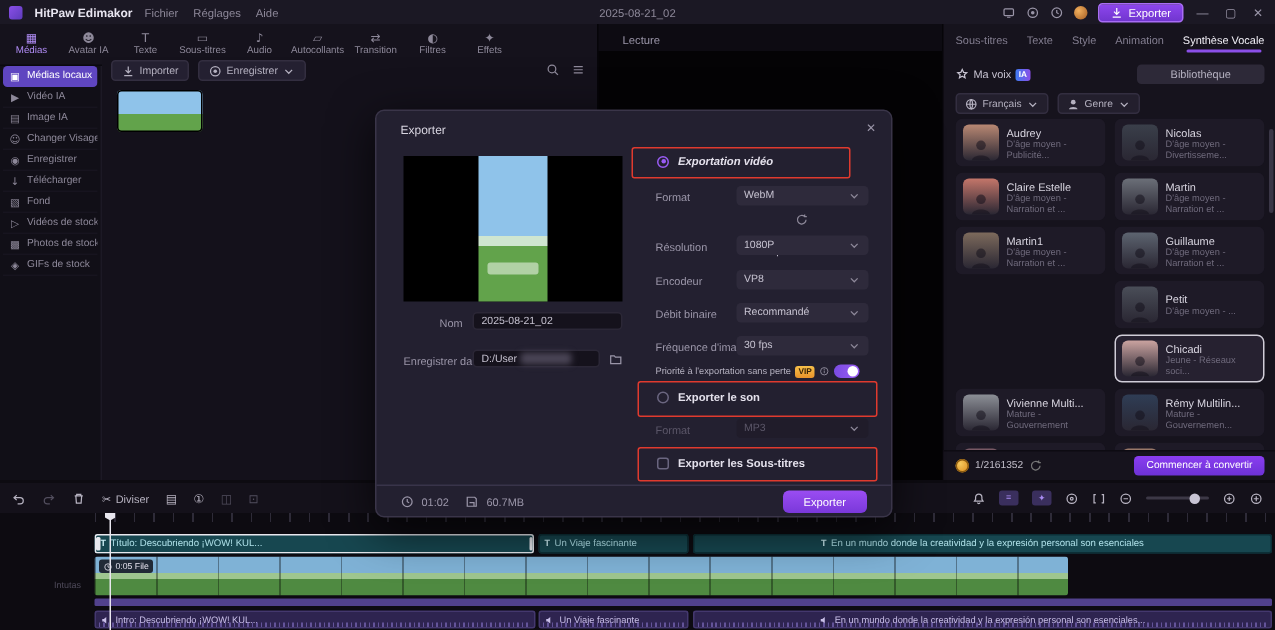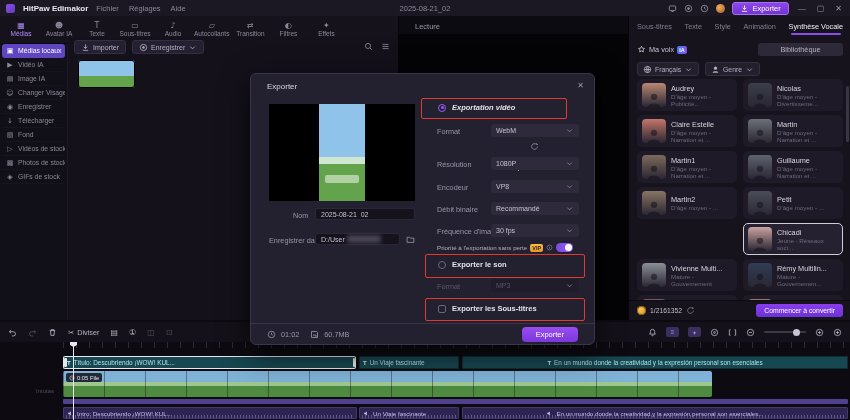--- a/index.html
+++ b/index.html
@@ -395,32 +395,20 @@
             <svg viewBox="0 0 12 12">
               <circle cx="6" cy="4.4" r="2.4" fill="currentColor"></circle>
               <path d="M1.4 12c.5-3.4 8.7-3.4 9.2 0z" fill="currentColor"></path>
             </svg>
           </div>
           <div class="vmeta">
             <div class="vname">Guillaume</div>
             <div class="vdesc">D'âge moyen - Narration et ...</div>
           </div>
         </div>
-        <div class="vcard" style="left: 2px; top: 108px;">
-          <div class="vavatar" style="background: linear-gradient(rgb(138, 116, 100), rgb(42, 39, 51));">
-            <svg viewBox="0 0 12 12">
-              <circle cx="6" cy="4.4" r="2.4" fill="currentColor"></circle>
-              <path d="M1.4 12c.5-3.4 8.7-3.4 9.2 0z" fill="currentColor"></path>
-            </svg>
-          </div>
-          <div class="vmeta">
-            <div class="vname">Martin2</div>
-            <div class="vdesc">D'âge moyen - ...</div>
-          </div>
-        </div>
         <div class="vcard" style="left: 108px; top: 108px;">
           <div class="vavatar" style="background: linear-gradient(rgb(74, 78, 88), rgb(42, 39, 51));">
             <svg viewBox="0 0 12 12">
               <circle cx="6" cy="4.4" r="2.4" fill="currentColor"></circle>
               <path d="M1.4 12c.5-3.4 8.7-3.4 9.2 0z" fill="currentColor"></path>
             </svg>
           </div>
           <div class="vmeta">
             <div class="vname">Petit</div>
             <div class="vdesc">D'âge moyen - ...</div>

